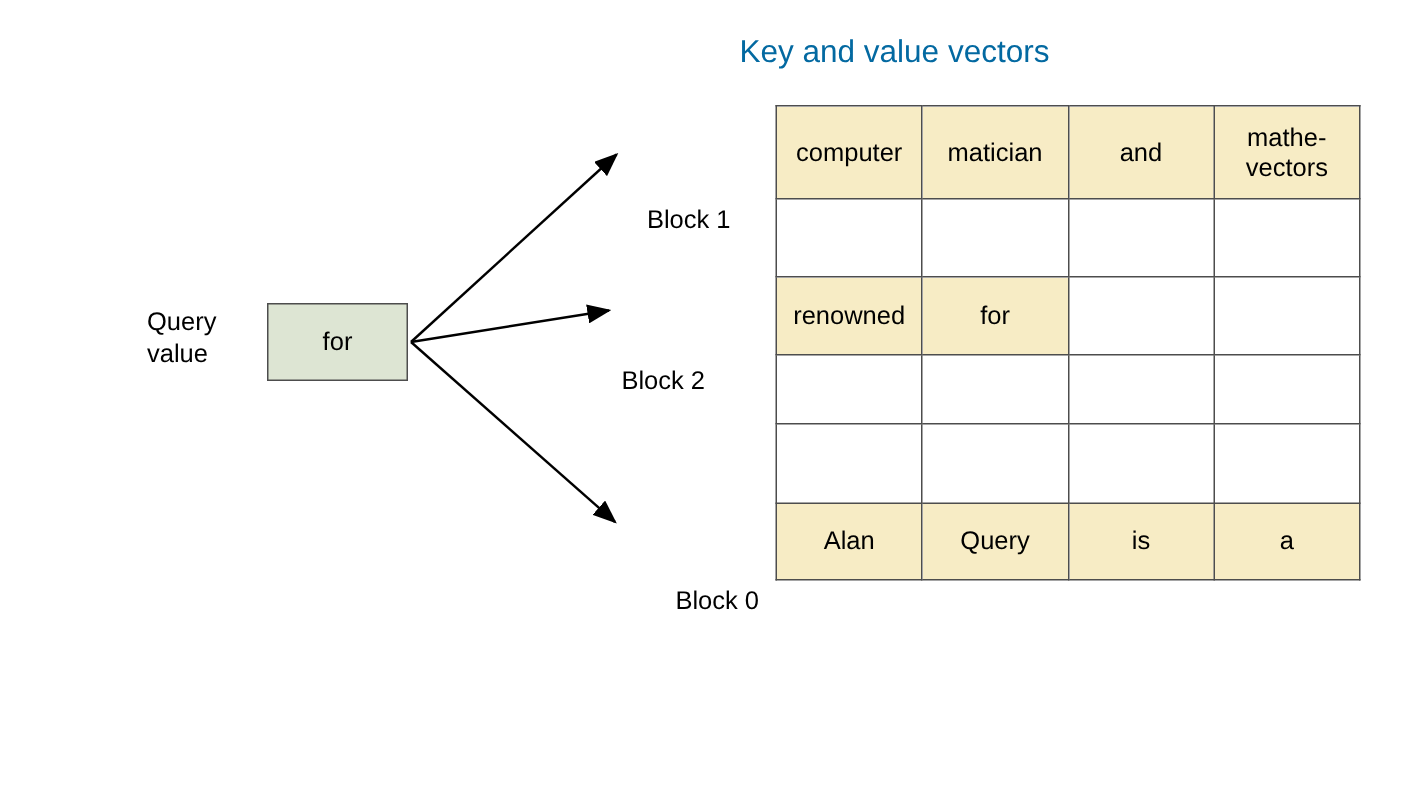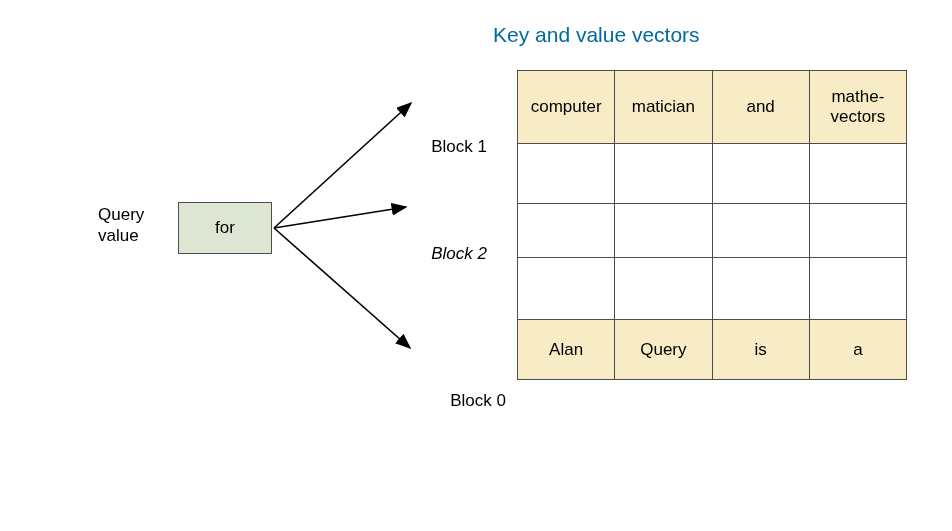--- a/index.html
+++ b/index.html
@@ -148,21 +148,21 @@
     </defs>
     <g id="arrow-group">
         <line x1="274" y1="228" x2="411" y2="103" stroke="#000000" stroke-width="1.6" marker-end="url(#ah)"></line>
         <line x1="274" y1="228" x2="406" y2="207" stroke="#000000" stroke-width="1.6" marker-end="url(#ah)"></line>
         <line x1="274" y1="228" x2="410" y2="348" stroke="#000000" stroke-width="1.6" marker-end="url(#ah)"></line>
       </g>
   </svg>
 
   <div id="block-label-layer">
       <div class="block-label" style="left: 415px; top: 90.5px;"><span>Block 1</span></div>
-      <div class="block-label" style="left: 415px; top: 197.5px; font-style: italic;"><span>Block 2</span></div>
+      <div class="block-label" style="left: 398px; top: 197.5px;"><span>Block 2</span></div>
       <div class="block-label" style="left: 434px; top: 345px;"><span>Block 0</span></div>
     </div>
 
   <table class="kv-grid">
     <tbody id="kv-body">
         <tr class="r0">
           <td class="filled">
             <span class="cell-text">computer</span>
           </td>
           <td class="filled">
@@ -180,20 +180,34 @@
           <td>
             <span class="cell-text"></span>
           </td>
           <td>
             <span class="cell-text"></span>
           </td>
           <td>
             <span class="cell-text"></span>
           </td>
         </tr>
+        <tr class="r2">
+          <td class="filled">
+            <span class="cell-text">renowned</span>
+          </td>
+          <td class="filled">
+            <span class="cell-text">for</span>
+          </td>
+          <td>
+            <span class="cell-text"></span>
+          </td>
+          <td>
+            <span class="cell-text"></span>
+          </td>
+        </tr>
         <tr class="r3">
           <td>
             <span class="cell-text"></span>
           </td>
           <td>
             <span class="cell-text"></span>
           </td>
           <td>
             <span class="cell-text"></span>
           </td>

